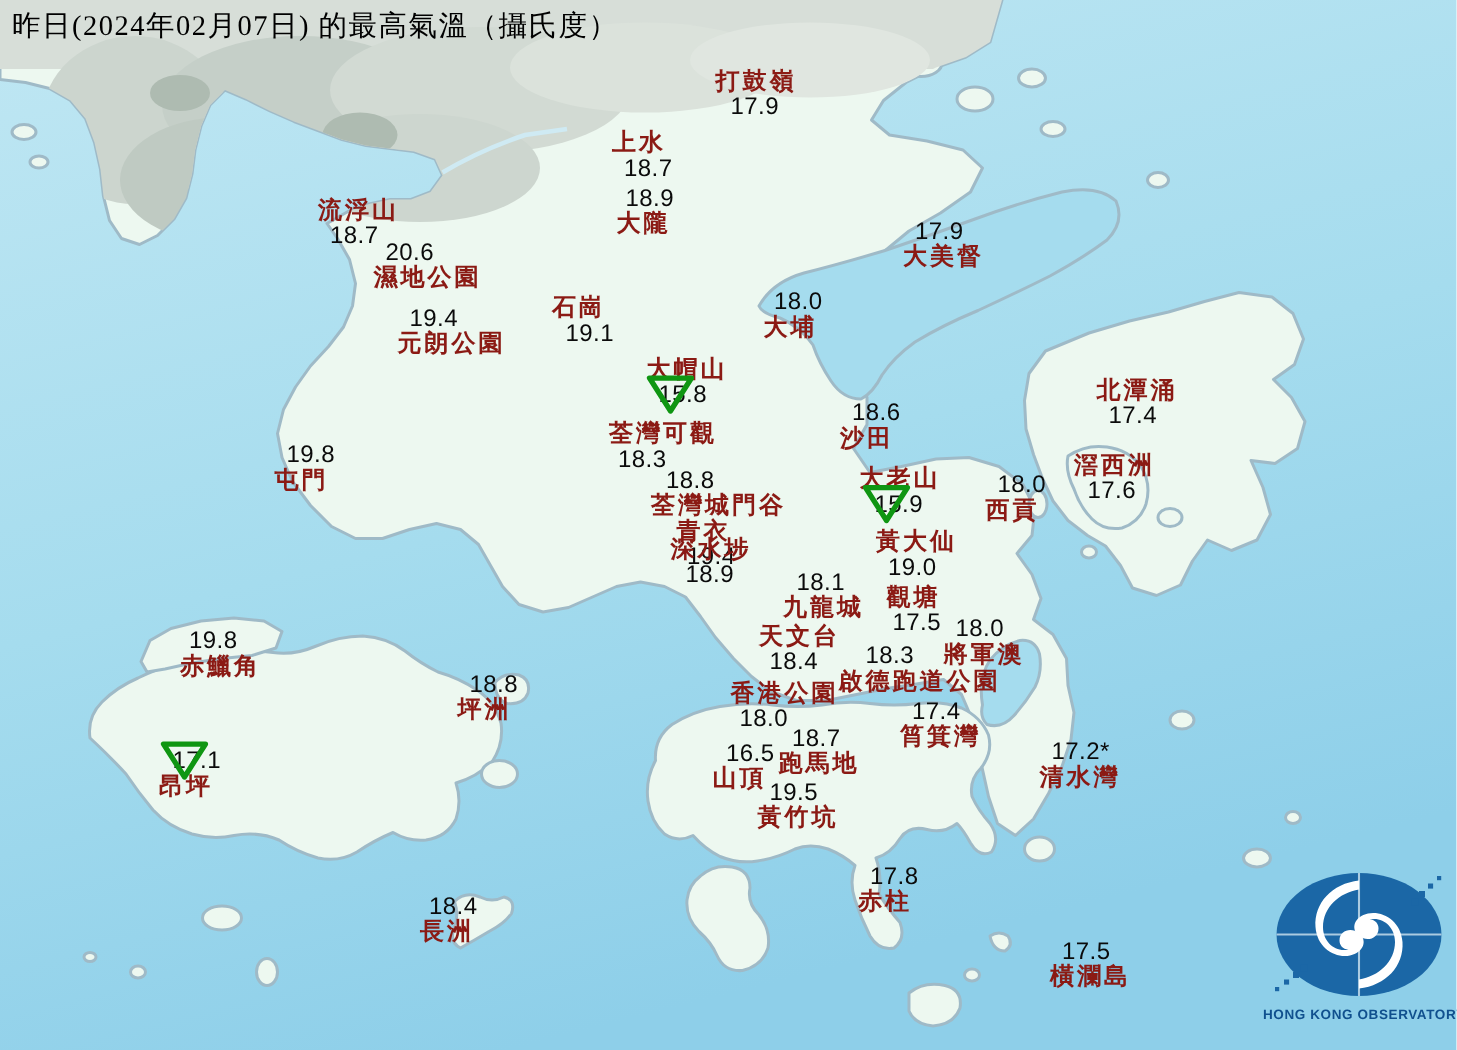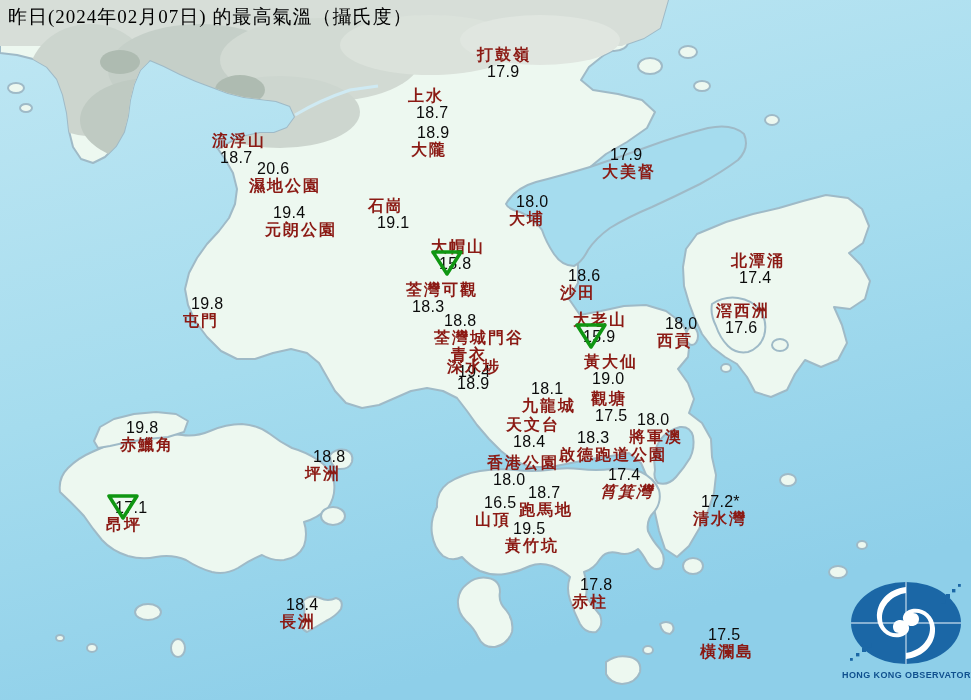--- a/index.html
+++ b/index.html
@@ -219,21 +219,21 @@
       <div class="station" style="left: 577px; top: 429px;">
         <span class="st-value">18.3</span>
         <span class="st-name" style="margin-left: -18px;">啟德跑道公園</span>
       </div>
       <div class="station" style="left: 487px; top: 454px;">
         <span class="st-name">香港公園</span>
         <span class="st-value" style="margin-left: 6px;">18.0</span>
       </div>
       <div class="station" style="left: 608px; top: 466px;">
         <span class="st-value">17.4</span>
-        <span class="st-name" style="margin-left: -8px; font-style: italic;">筲箕灣</span>
+        <span class="st-name" style="margin-left: -8px;">筲箕灣</span>
       </div>
       <div class="station" style="left: 126px; top: 419px;">
         <span class="st-value">19.8</span>
         <span class="st-name" style="margin-left: -6px;">赤鱲角</span>
       </div>
       <div class="station" style="left: 313px; top: 448px;">
         <span class="st-value">18.8</span>
         <span class="st-name" style="margin-left: -8px;">坪洲</span>
       </div>
       <div class="station" style="left: 484px; top: 494px;">

